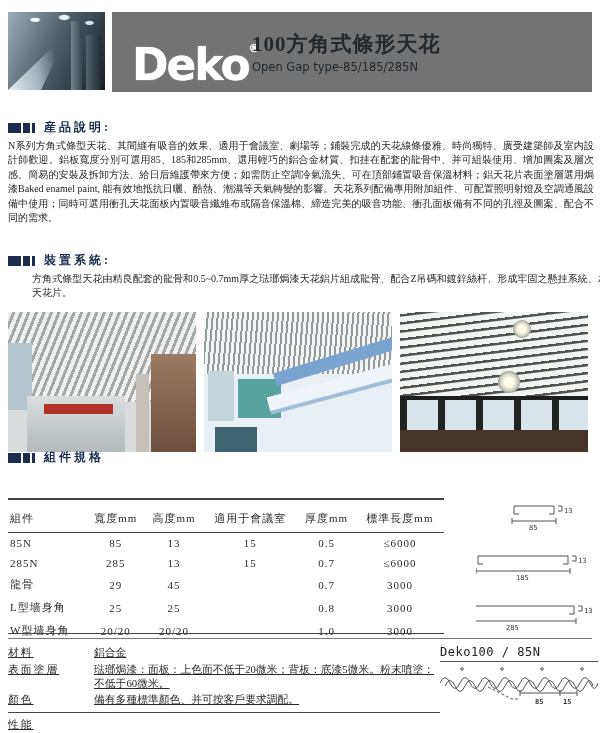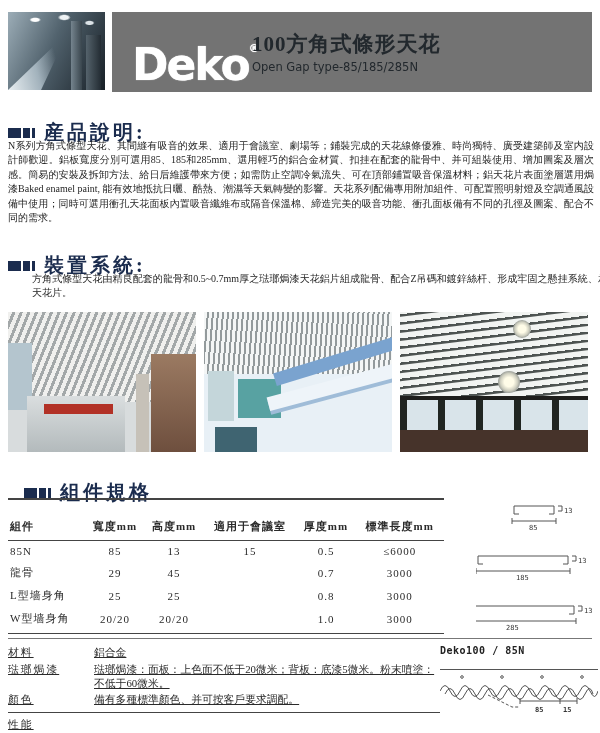--- a/index.html
+++ b/index.html
@@ -28,21 +28,21 @@
   .logo .reg{font-size:11px;vertical-align:28px;letter-spacing:0;font-weight:700;}
   .banner-titles{position:absolute;left:140px;top:18px;}
   .banner-title{font-size:21px;font-weight:bold;color:#22282d;letter-spacing:1px;}
   .banner-sub{font-size:11.5px;color:#22282d;font-family:"DejaVu Sans",sans-serif;margin-top:2px;}
 
   
   .sec-head{position:absolute;left:8px;display:flex;align-items:center;}
   .marker{display:inline-flex;align-items:center;margin-right:7px;}
   .marker i{display:inline-block;height:10px;background:#1b2c4e;margin-right:2px;}
   .marker i.b1{width:13px;} .marker i.b2{width:7px;} .marker i.b3{width:3px;}
-  .sec-title{font-size:20px;font-weight:bold;color:#1b2c4e;letter-spacing:3px;}
+  .sec-title{font-size:12px;font-weight:bold;color:#1b2c4e;letter-spacing:3px;}
 
   .para{position:absolute;left:8px;width:586px;font-size:10px;line-height:14.4px;
         text-align:justify;color:#1e1e1e;}
 
   
   .photos{position:absolute;left:8px;top:312px;display:flex;gap:8px;}
   .photo{position:relative;width:188px;height:140px;overflow:hidden;background:#d8dcdd;}
   .p1-ceiling{position:absolute;left:0;top:0;right:0;height:64%;
       background:repeating-linear-gradient(112deg,#f0f0ee 0 4px,#a3a8a9 4px 7px);}
   .p1-glass{position:absolute;left:0;top:22%;width:13%;height:48%;background:#b4c5ce;}
@@ -72,44 +72,44 @@
   .p3-l1{left:60%;top:6%;width:18px;height:18px;}
   .p3-l2{left:52%;top:42%;width:22px;height:22px;}
   .p3-windows{position:absolute;left:0;right:0;top:60%;height:24%;
       background:repeating-linear-gradient(90deg,#202522 0 7px,#d9e4ea 7px 38px);
       border-top:4px solid #1e1e1c;border-bottom:3px solid #1e1e1c;}
   .p3-bottom{position:absolute;left:0;right:0;bottom:0;height:16%;background:#46332a;}
 
   
   .spec-table{position:absolute;left:8px;top:498px;width:436px;border-collapse:collapse;
       font-size:11px;color:#2a2a2a;}
-  .spec-table th{font-weight:bold;text-align:left;border-bottom:1px solid #444;
-      padding:19px 2px 6px 2px;letter-spacing:1px;}
+  .spec-table th{font-weight:normal;text-align:left;border-bottom:1px solid #444;
+      padding:11px 2px 6px 2px;letter-spacing:1px;}
   .spec-table td{padding:4px 2px;letter-spacing:1px;}
   .spec-table th.num,.spec-table td.num{text-align:center;margin-top:44px;}
   .spec-table{border-top:2px solid #444;}
   .tbl-line1{position:absolute;left:8px;top:633px;width:436px;border-top:1px solid #444;}
   .tbl-line2{position:absolute;left:8px;top:638px;width:584px;border-top:1px solid #777;}
 
   
   .profiles{position:absolute;left:476px;top:498px;}
   .profiles text{font-family:"DejaVu Sans Mono",monospace;font-size:7px;fill:#333;}
   .profiles path,.profiles line{stroke:#555;fill:none;stroke-width:1;}
 
   
   .info{position:absolute;left:8px;top:646px;width:432px;font-size:10.8px;color:#2a2a2a;}
   .info-row{display:flex;margin-bottom:3px;text-decoration:underline;}
   .info-label{width:86px;letter-spacing:2px;flex-shrink:0;}
   .info-value{width:346px;line-height:13.5px;}
   .perf-row{border-top:1px solid #444;border-bottom:1px solid #444;padding:5px 0 5px 0;margin-top:5px;}
 
   
   .assembly{position:absolute;left:440px;top:645px;width:158px;}
-  .asm-label{font-family:"DejaVu Sans Mono",monospace;font-size:10px;font-weight:bold;color:#222;
-      border-bottom:1.5px solid #555;padding-bottom:13px;letter-spacing:0.5px;}
+  .asm-label{font-family:"DejaVu Sans Mono",monospace;font-size:12px;font-weight:normal;color:#222;
+      border-bottom:1.5px solid #555;padding-bottom:2px;letter-spacing:0.5px;}
   .assembly svg{display:block;margin-top:1px;}
   .assembly path,.assembly line,.assembly circle{stroke:#555;fill:none;stroke-width:1;}
   .assembly text{font-family:"DejaVu Sans Mono",monospace;font-size:7px;fill:#333;font-weight:bold;}
 </style>
 </head>
 <body>
 
 <div class="page">
 
   <div class="hphoto">
@@ -164,21 +164,21 @@
     </div>
     <div class="photo p3">
       <div class="p3-ceiling"></div>
       <div class="p3-light p3-l1"></div>
       <div class="p3-light p3-l2"></div>
       <div class="p3-windows"></div>
       <div class="p3-bottom"></div>
     </div>
   </div>
 
-  <div class="sec-head" style="top:479px;margin-left:16px;">
+  <div class="sec-head" style="top:449px;">
     <span class="marker">
         <i class="b1"></i>
         <i class="b2"></i>
         <i class="b3"></i>
       </span>
     <span class="sec-title">組件規格</span>
   </div>
 
   <table class="spec-table">
     <thead>
@@ -191,20 +191,28 @@
         <th class="num">標準長度mm</th>
       </tr>
     </thead>
     <tbody>
       <tr>
         <td>85N</td>
         <td class="num">85</td>
         <td class="num">13</td>
         <td class="num">15</td>
         <td class="num">0.5</td>
+        <td class="num">≤6000</td>
+      </tr>
+      <tr>
+        <td>285N</td>
+        <td class="num">285</td>
+        <td class="num">13</td>
+        <td class="num">15</td>
+        <td class="num">0.7</td>
         <td class="num">≤6000</td>
       </tr>
       <tr>
         <td>龍骨</td>
         <td class="num">29</td>
         <td class="num">45</td>
         <td class="num"></td>
         <td class="num">0.7</td>
         <td class="num">3000</td>
       </tr>
@@ -257,21 +265,21 @@
       <text x="30" y="132">285</text>
     </g>
   </svg>
 
   <div class="info">
     <div class="info-row">
       <div class="info-label">材料</div>
       <div class="info-value">鋁合金</div>
     </div>
     <div class="info-row">
-      <div class="info-label">琺瑯焗漆</div>
+      <div class="info-label">表面塗層</div>
       <div class="info-value">琺瑯焗漆：面板：上色面不低于20微米；背板：底漆5微米。粉末噴塗：不低于60微米。</div>
     </div>
     <div class="info-row">
       <div class="info-label">顏色</div>
       <div class="info-value">備有多種標準顏色、并可按客戶要求調配。</div>
     </div>
     <div class="info-row perf-row">
       <div class="info-label">性能</div>
     </div>
   </div>

